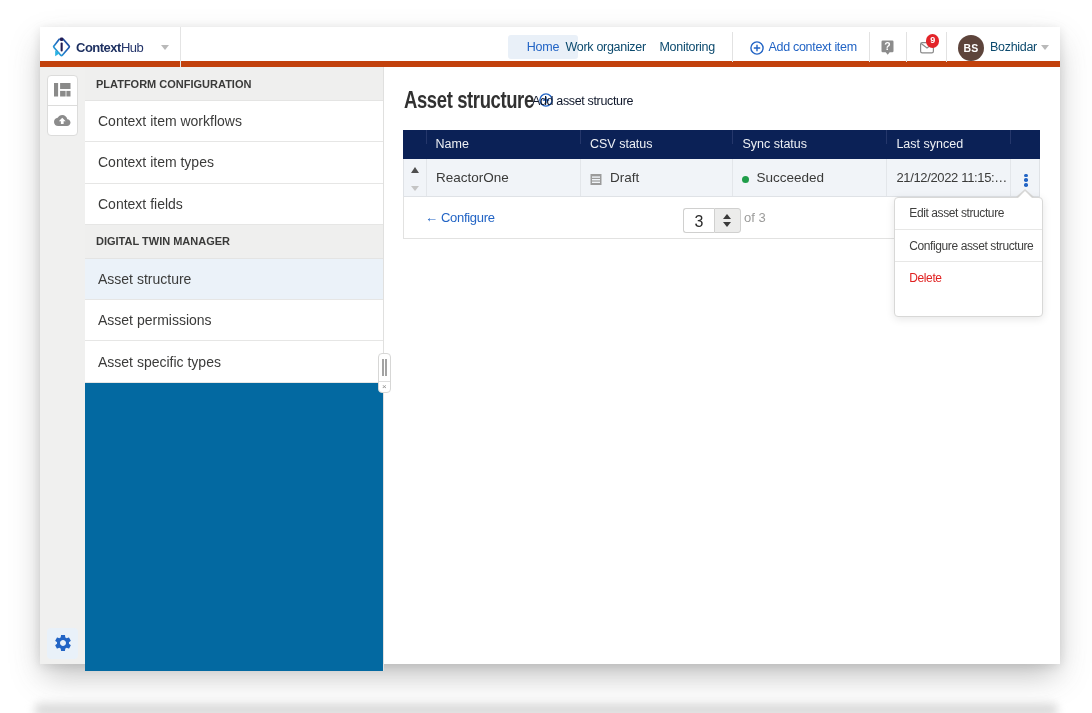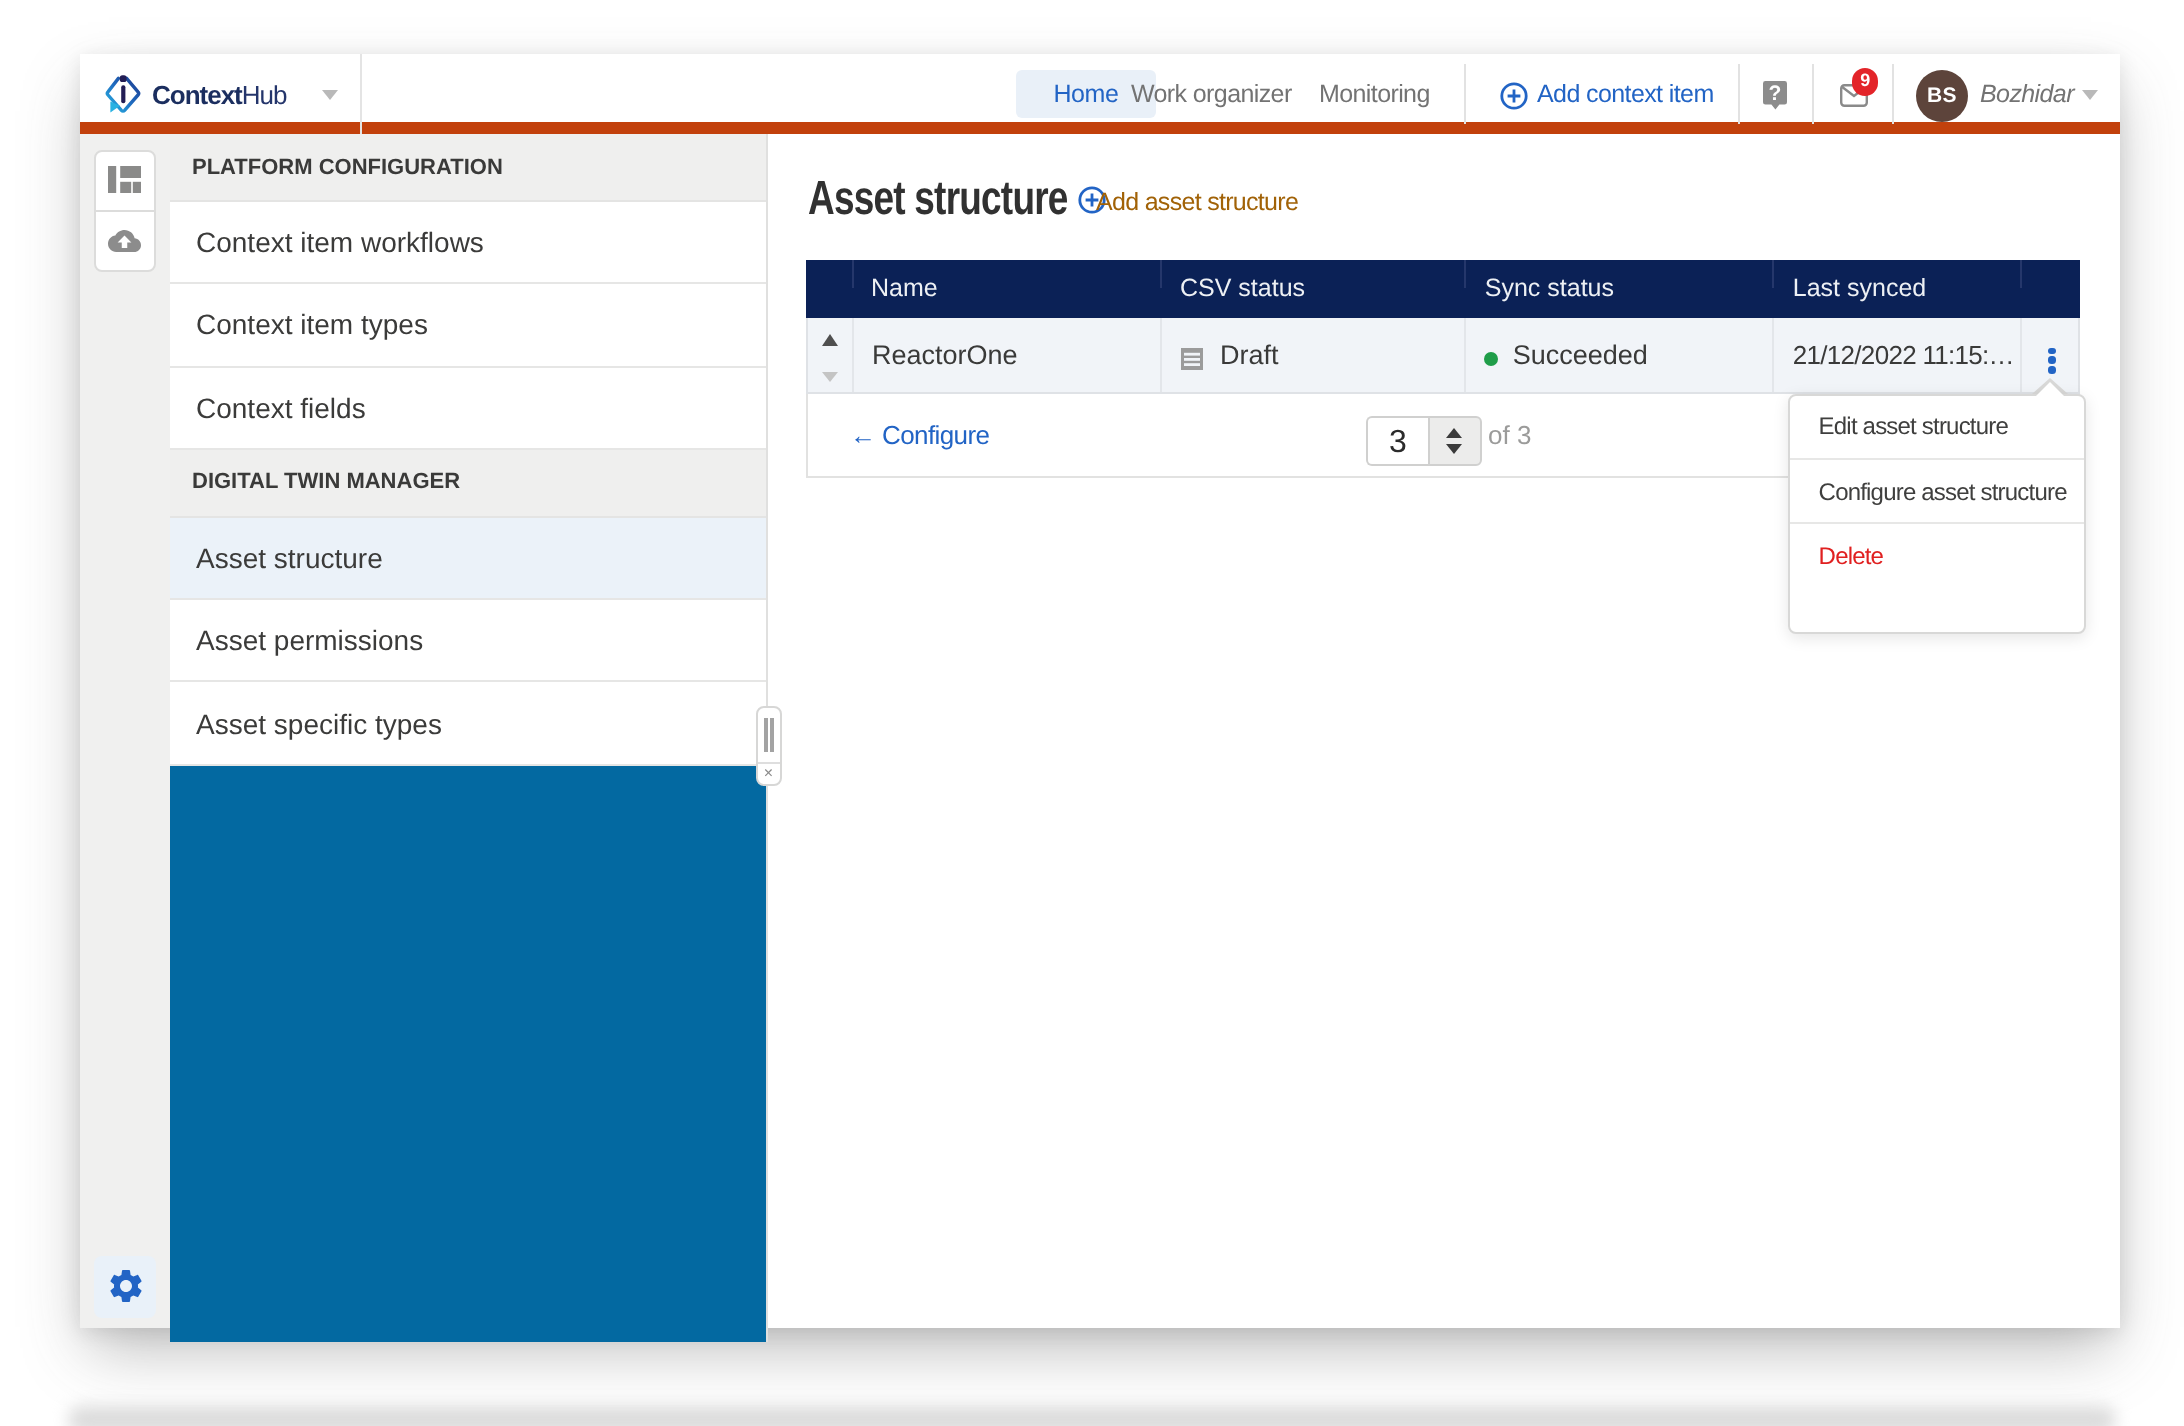--- a/index.html
+++ b/index.html
@@ -5,21 +5,21 @@
 .app { position:absolute; left:40px; top:27px; width:1020px; height:637px; background:#fff;
   box-shadow:0 14px 30px -4px rgba(80,80,80,.38), 0 2px 10px rgba(0,0,0,.10); }
 .abs { position:absolute; }
 
 
 .hdr { position:absolute; left:0; top:0; width:1020px; height:40px; background:#fff; border-bottom:6px solid #c2410c; z-index:5; }
 .logobox { position:absolute; left:0; top:0; width:141px; height:40px; border-right:1px solid #e4e4e4; }
 .logotxt { position:absolute; left:36px; top:12.5px; font-size:13px; font-weight:bold; color:#1b2e5f; letter-spacing:-0.5px; }
 .logotxt .hub { color:#24356b; font-weight:normal; }
 .chev { width:0; height:0; border-left:4.5px solid transparent; border-right:4.5px solid transparent; border-top:5px solid #b9b9b9; }
-.navitem { position:absolute; top:0; height:40px; line-height:40px; font-size:12.5px; color:#737373; letter-spacing:-0.3px; white-space:nowrap; }
+.navitem { position:absolute; top:0; height:40px; line-height:40px; font-size:12.5px; color:#0c4a6e; letter-spacing:-0.3px; white-space:nowrap; }
 .homepill { position:absolute; left:468px; top:8px; width:70px; height:24px; background:#e9f0f8; border-radius:3px; color:#2264c5; font-size:12.5px; letter-spacing:-0.2px; text-align:center; line-height:24px; }
 .vdiv { position:absolute; top:5px; height:30px; width:1px; background:#e2e2e2; }
 .bluelink { color:#2264c5; }
 .badge { position:absolute; left:885.9px; top:7.2px; width:13.5px; height:13.5px; background:#e32429; border-radius:50%; color:#fff; font-size:9px; font-weight:bold; text-align:center; line-height:13.5px; }
 .avatar { position:absolute; left:918px; top:7.5px; width:26px; height:26px; border-radius:50%; background:#5d443b; color:#fff; font-size:10.5px; font-weight:bold; text-align:center; line-height:26px; letter-spacing:0.2px; }
 
 
 .rail { position:absolute; left:0; top:40px; width:45px; height:597px; background:#f0f0ef; }
 .railbtns { position:absolute; left:7px; top:7.6px; width:31px; height:61px; background:#fff; border:1px solid #dcdcdb; border-radius:4px; }
 .railbtns .half { width:100%; height:30px; display:flex; align-items:center; justify-content:center; }
@@ -31,21 +31,21 @@
 .mband { height:34px; background:#efefee; display:flex; align-items:center; padding-left:11px; font-size:11px; font-weight:bold; color:#3a3a39; letter-spacing:0px; border-bottom:1px solid #e4e4e3; }
 .mitem { height:41.3px; display:flex; align-items:center; padding-left:13px; font-size:14px; color:#3b3b3a; border-bottom:1px solid #e6e6e5; background:#fff; }
 .mitem.sel { background:#ebf2f9; }
 
 
 .rhandle { position:absolute; left:338px; top:325.6px; width:12.5px; height:40.4px; background:#fff; border:1px solid #d7d7d6; border-radius:4px; z-index:6; }
 .rhandle .grip { height:28.2px; border-bottom:1px solid #dedede; position:relative; }
 .rhandle .grip i { position:absolute; top:5.5px; width:1.6px; height:17px; background:#a3a3a3; }
 .rhandle .xx { height:11px; text-align:center; font-size:8px; color:#8a8a8a; line-height:10px; }
 .h1 { position:absolute; left:363.5px; top:59px; font-size:24px; font-weight:bold; color:#313131; letter-spacing:-0.5px; line-height:28px; transform:scaleX(0.77); transform-origin:left top; }
-.addlink { position:absolute; left:508px; top:66.5px; font-size:12.5px; color:#a16207; letter-spacing:-0.35px; }
+.addlink { position:absolute; left:492px; top:66.5px; font-size:12.5px; color:#0f172a; letter-spacing:-0.35px; }
 
 
 .tbl { position:absolute; left:363px; top:103.3px; width:637.4px; }
 .thead { height:29px; background:#0b2156; position:relative; }
 .thead .hc { position:absolute; top:0; height:14px; line-height:29px; color:#edf0f4; font-size:12.5px; border-left:1px solid #25376b; padding-left:9px; }
 .trow { height:38px; background:#f1f4f8; border:1px solid #dfe2e6; border-top:none; position:relative; }
 .trow .rc { position:absolute; top:0; height:37px; border-left:1px solid #e3e6ea; display:flex; align-items:center; padding-left:9px; font-size:13.5px; color:#3a3a39; white-space:nowrap; overflow:hidden; }
 .tfoot { height:42px; background:#fff; border:1px solid #e2e2e1; border-top:none; position:relative; }
 
 .sortarr-up { width:0; height:0; border-left:4px solid transparent; border-right:4px solid transparent; border-bottom:6px solid #4f4f4f; }
@@ -101,21 +101,21 @@
       <text x="6.5" y="9.9" font-size="10.5" font-weight="bold" fill="#fff" text-anchor="middle" font-family="Liberation Sans">?</text>
     </svg>
     <div class="vdiv" style="left:865.7px;"></div>
     <svg class="abs" style="left:879.5px;top:15.3px" width="14" height="11.5" viewBox="0 0 14 11.5">
       <rect x="0.6" y="0.6" width="12.8" height="10.3" rx="1.6" fill="none" stroke="#8a8a8a" stroke-width="1.2"></rect>
       <path d="M1.1 1.5 L7 6 L12.9 1.5" fill="none" stroke="#8a8a8a" stroke-width="1.2"></path>
     </svg>
     <div class="badge">9</div>
     <div class="vdiv" style="left:906.4px;"></div>
     <div class="avatar">BS</div>
-    <div class="navitem" style="left:950px;font-style:italic;">Bozhidar</div>
+    <div class="navitem" style="left:950px;">Bozhidar</div>
     <div class="chev abs" style="left:1001px;top:18px"></div>
   </div>
 
   <div class="rail">
     <div class="railbtns">
       <div class="half">
         <svg width="16.5" height="13.5" viewBox="0 0 16.5 13.5">
           <rect x="0" y="0" width="4.1" height="13.5" fill="#8a8a89"></rect>
           <rect x="6.1" y="0" width="10.4" height="6" fill="#8a8a89"></rect>
           <rect x="6.1" y="7.9" width="5.5" height="5.6" fill="#8a8a89"></rect>

